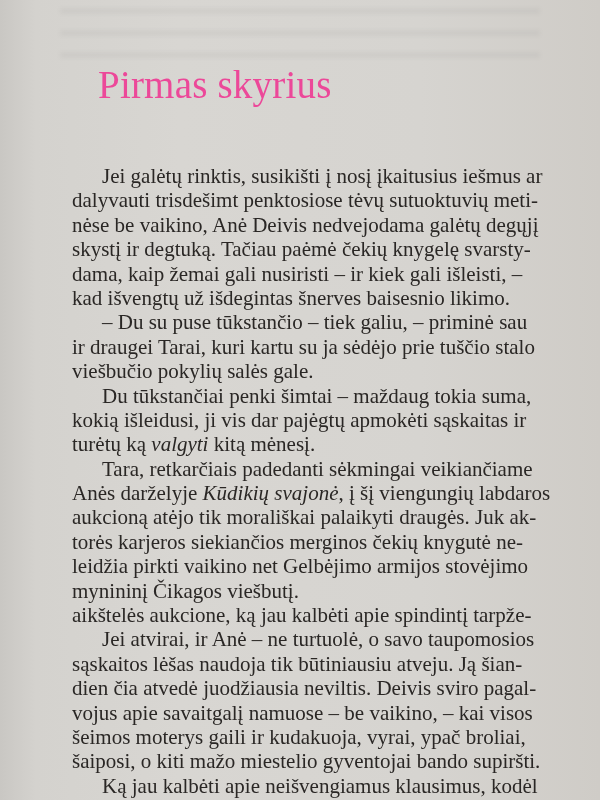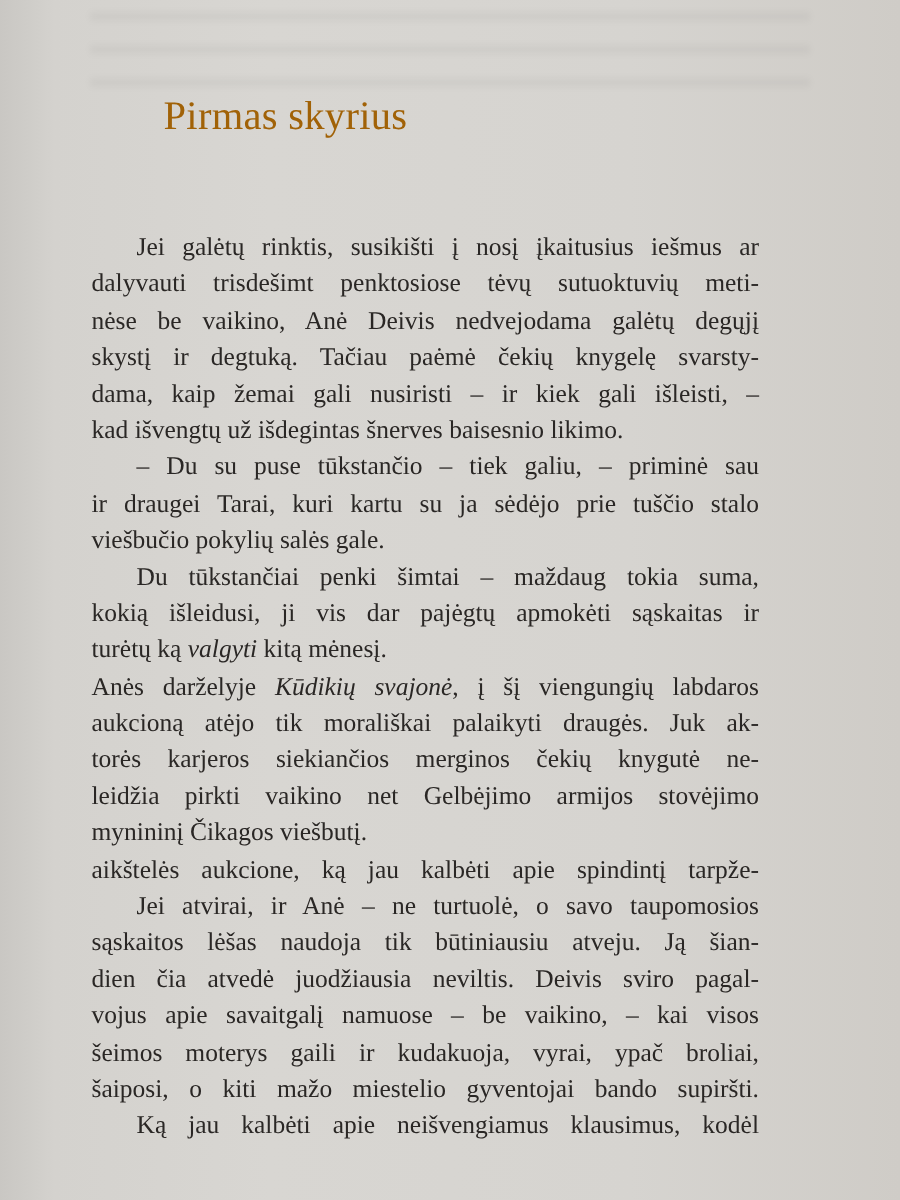--- a/index.html
+++ b/index.html
@@ -23,36 +23,36 @@
     .show-through {
       position: absolute;
       left: 60px; top: 8px;
       width: 480px; height: 50px;
       opacity: 0.06;
       background: repeating-linear-gradient(180deg, #555 0 6px, transparent 6px 22px);
       filter: blur(2px);
     }
     .chapter-title {
       position: absolute;
-      left: 109px;
+      left: 98px;
       top: 62px;
-      font-size: 27px;
+      font-size: 39px;
       font-weight: normal;
       letter-spacing: 0.2px;
       margin: 0;
-      color: #a16207;
+      color: #ec4899;
     }
     .body-text {
       position: absolute;
       left: 61px;
       top: 153px;
       width: 445px;
-      font-size: 17px;
+      font-size: 21px;
       line-height: 24.4px;
-      margin: 0;
+      margin: 11px;
     }
     .line {
       display: block;
       white-space: nowrap;
       text-align: justify;
       text-align-last: justify;
       height: 24.4px;
     }
     .line.last {
       text-align-last: left;
@@ -82,20 +82,21 @@
     <span class="line last">kad išvengtų už išdegintas šnerves baisesnio likimo.</span>
 
     <span class="line indent">– Du su puse tūkstančio – tiek galiu, – priminė sau</span>
     <span class="line">ir draugei Tarai, kuri kartu su ja sėdėjo prie tuščio stalo</span>
     <span class="line last">viešbučio pokylių salės gale.</span>
 
     <span class="line indent">Du tūkstančiai penki šimtai – maždaug tokia suma,</span>
     <span class="line">kokią išleidusi, ji vis dar pajėgtų apmokėti sąskaitas ir</span>
     <span class="line last"><span>turėtų ką </span><em>valgyti</em><span> kitą mėnesį.</span></span>
 
+    <span class="line indent">Tara, retkarčiais padedanti sėkmingai veikiančiame</span>
     <span class="line"><span>Anės darželyje </span><em>Kūdikių svajonė</em><span>, į šį viengungių labdaros</span></span>
     <span class="line">aukcioną atėjo tik morališkai palaikyti draugės. Juk ak-</span>
     <span class="line">torės karjeros siekiančios merginos čekių knygutė ne-</span>
     <span class="line">leidžia pirkti vaikino net Gelbėjimo armijos stovėjimo</span>
     <span class="line last">mynininį Čikagos viešbutį.</span>
     <span class="line">aikštelės aukcione, ką jau kalbėti apie spindintį tarpže-</span>
 
     <span class="line indent">Jei atvirai, ir Anė – ne turtuolė, o savo taupomosios</span>
     <span class="line">sąskaitos lėšas naudoja tik būtiniausiu atveju. Ją šian-</span>
     <span class="line">dien čia atvedė juodžiausia neviltis. Deivis sviro pagal-</span>

